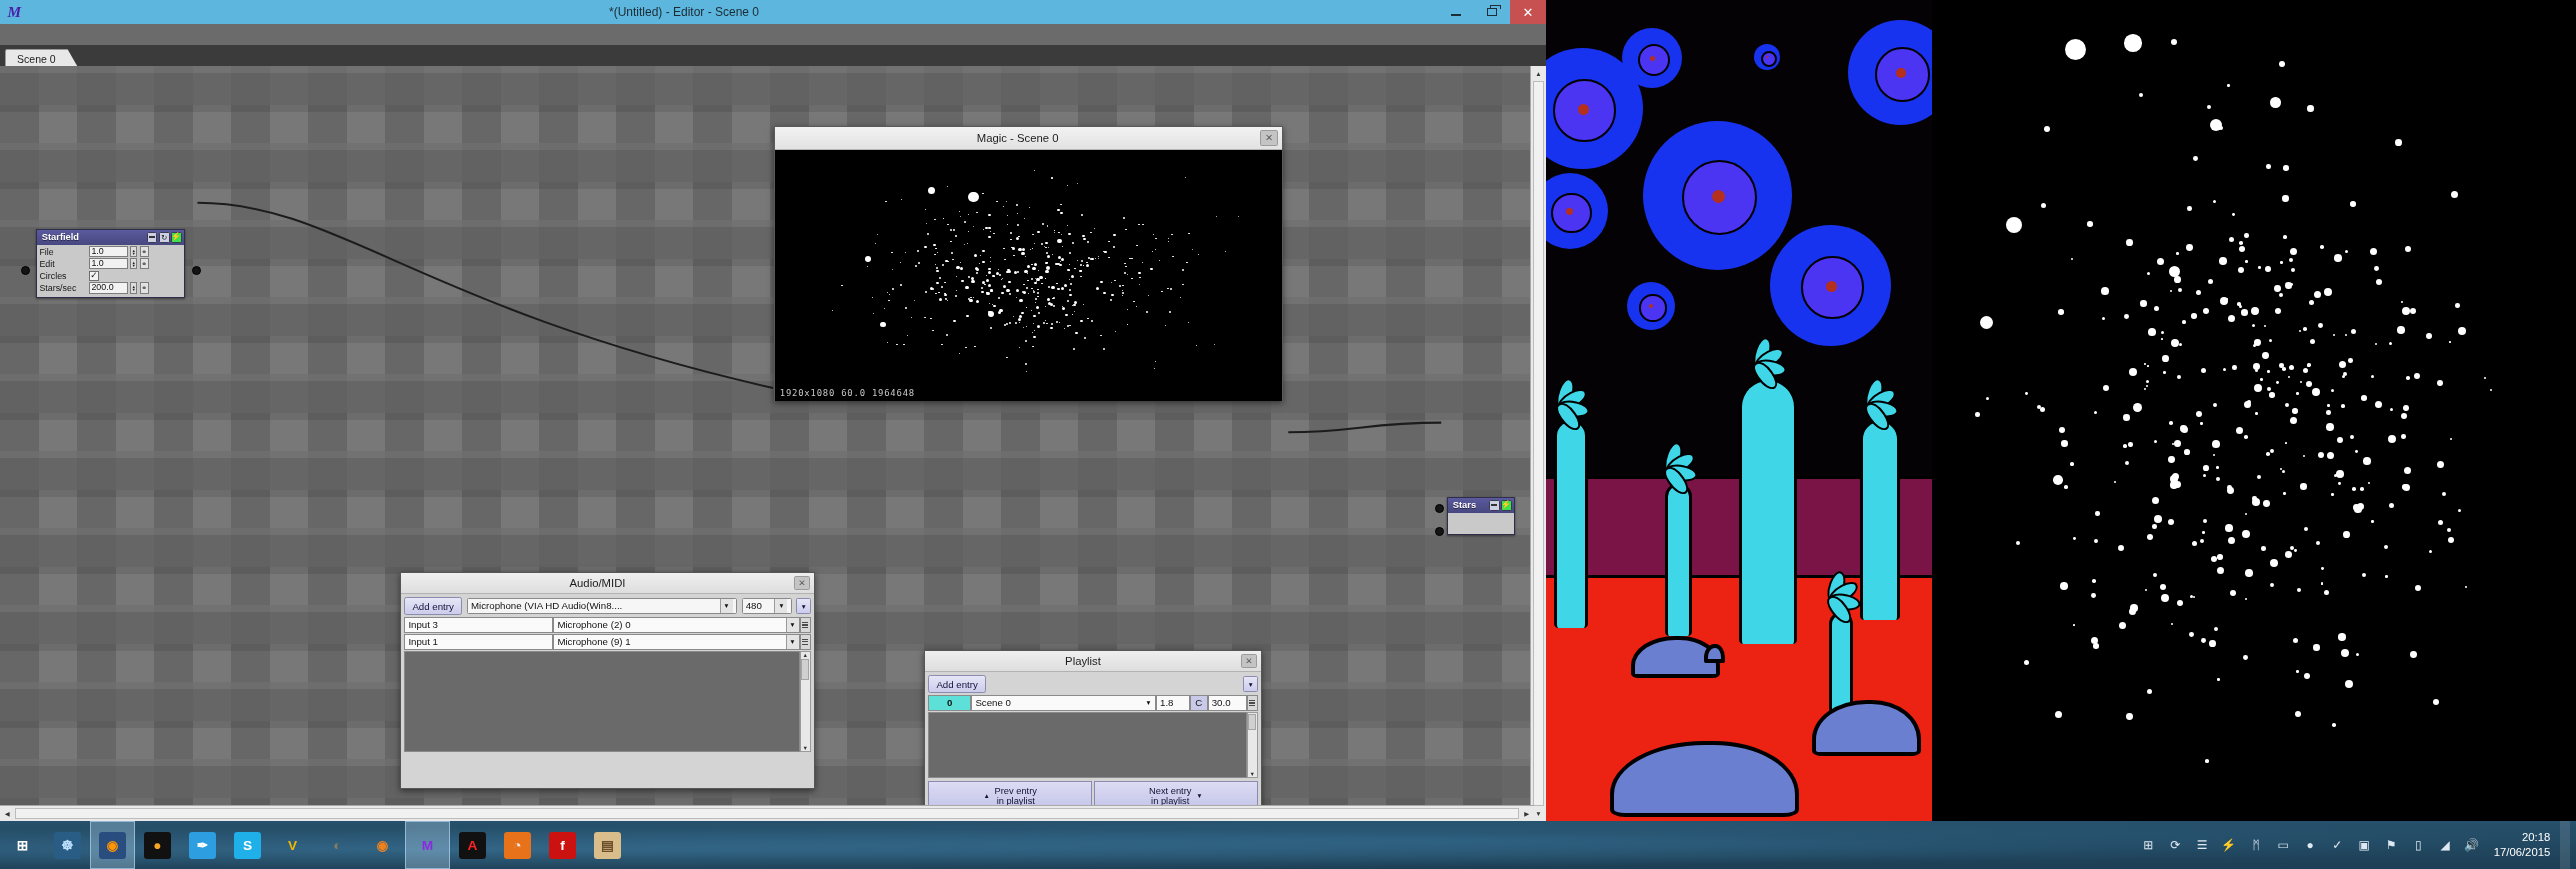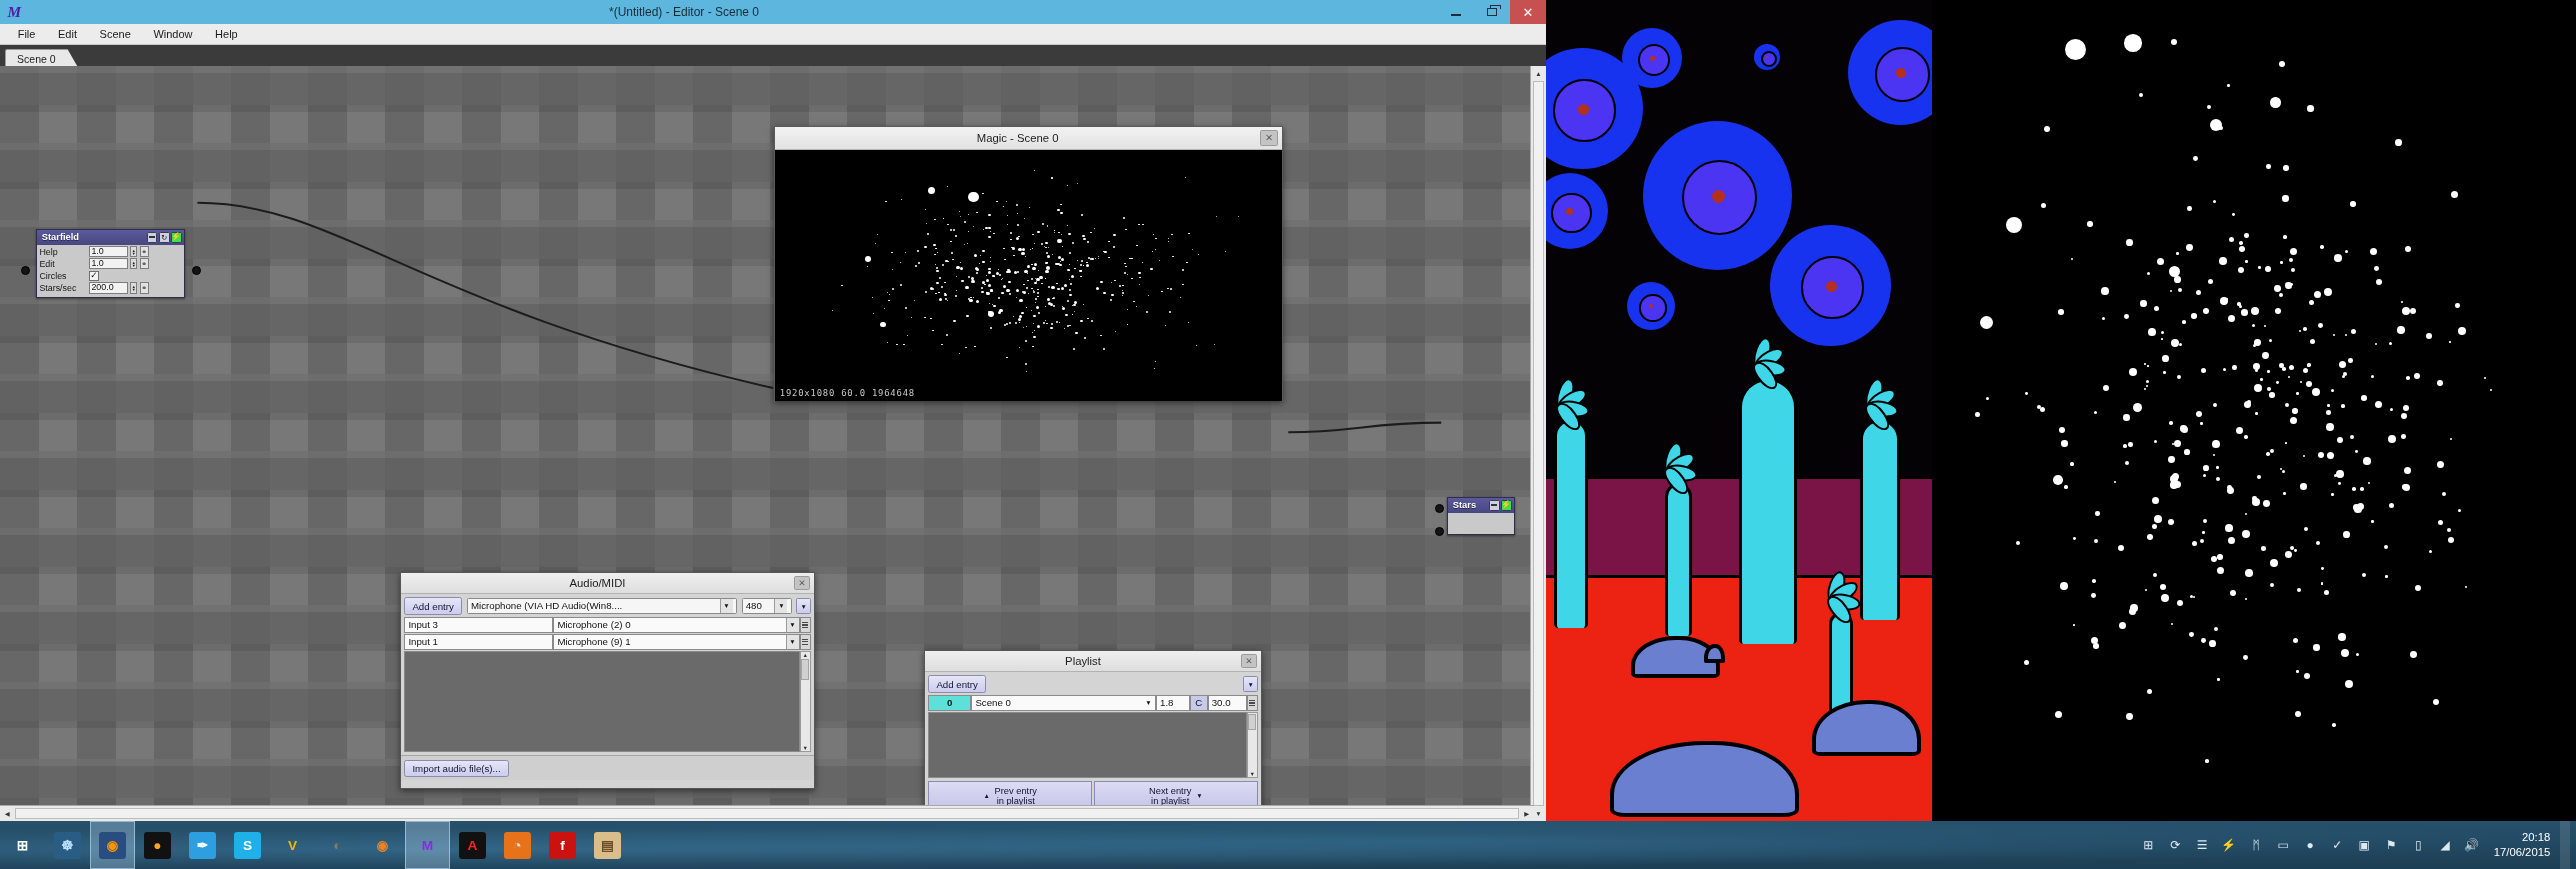--- a/index.html
+++ b/index.html
@@ -341,27 +341,20 @@
         <div class="tb-btn">
             <span class="minglyph"></span>
           </div>
         <div class="tb-btn">
             <span class="resglyph"></span>
           </div>
         <div class="tb-btn close">✕</div>
       </div>
     </div>
 
-    <div class="menubar">
-      <div class="menu-item">File</div>
-      <div class="menu-item">Edit</div>
-      <div class="menu-item">Scene</div>
-      <div class="menu-item">Window</div>
-      <div class="menu-item">Help</div>
-    </div>
 
     <div class="tabstrip">
       <div class="scene-tab">Scene 0</div>
     </div>
 
     <div class="canvas">
 
       <svg width="1530" height="739" style="position:absolute;left:0;top:0;z-index:3;" viewBox="0 0 1900 918">
         <path d="M 245,170 C 420,170 520,300 960,400" stroke="#1c1c1c" stroke-width="2.5" fill="none"></path>
         <path d="M 1600,455 C 1680,455 1700,443 1790,443" stroke="#1c1c1c" stroke-width="2.5" fill="none"></path>
@@ -371,21 +364,21 @@
         <div class="node-head">
           <span class="node-title">Starfield</span>
           <span class="nbtn min">
               <i></i>
             </span>
           <span class="nbtn cyc">↻</span>
           <span class="nbtn go">⚡</span>
         </div>
         <div class="node-body">
           <div class="prow">
-            <span class="plabel">Help</span>
+            <span class="plabel">File</span>
             <span class="pfield">1.0</span>
             <span class="spin">▲<br>▼</span>
             <span class="linkbtn">⚭</span>
           </div>
           <div class="prow">
             <span class="plabel">Edit</span>
             <span class="pfield">1.0</span>
             <span class="spin">▲<br>▼</span>
             <span class="linkbtn">⚭</span>
           </div>
@@ -912,23 +905,20 @@
           <div style="display:flex; gap:0; height:101px;">
             <div class="listarea" style="flex:1;"></div>
             <div class="vscroll" style="height:101px;">
               <span>▲</span>
               <span class="thumb"></span>
               <span class="spacer"></span>
               <span>▼</span>
             </div>
           </div>
         </div>
-        <div class="footbar">
-          <div class="btn" style="display:inline-block;">Import audio file(s)...</div>
-        </div>
       </div>
 
       <div class="panel" style="left:924px; top:584px; width:338px; height:219px;">
         <div class="panel-head">
           <div class="panel-title">Playlist</div>
           <div class="panel-close">✕</div>
         </div>
         <div class="panel-body">
           <div class="toolrow">
             <div class="btn">Add entry</div>

